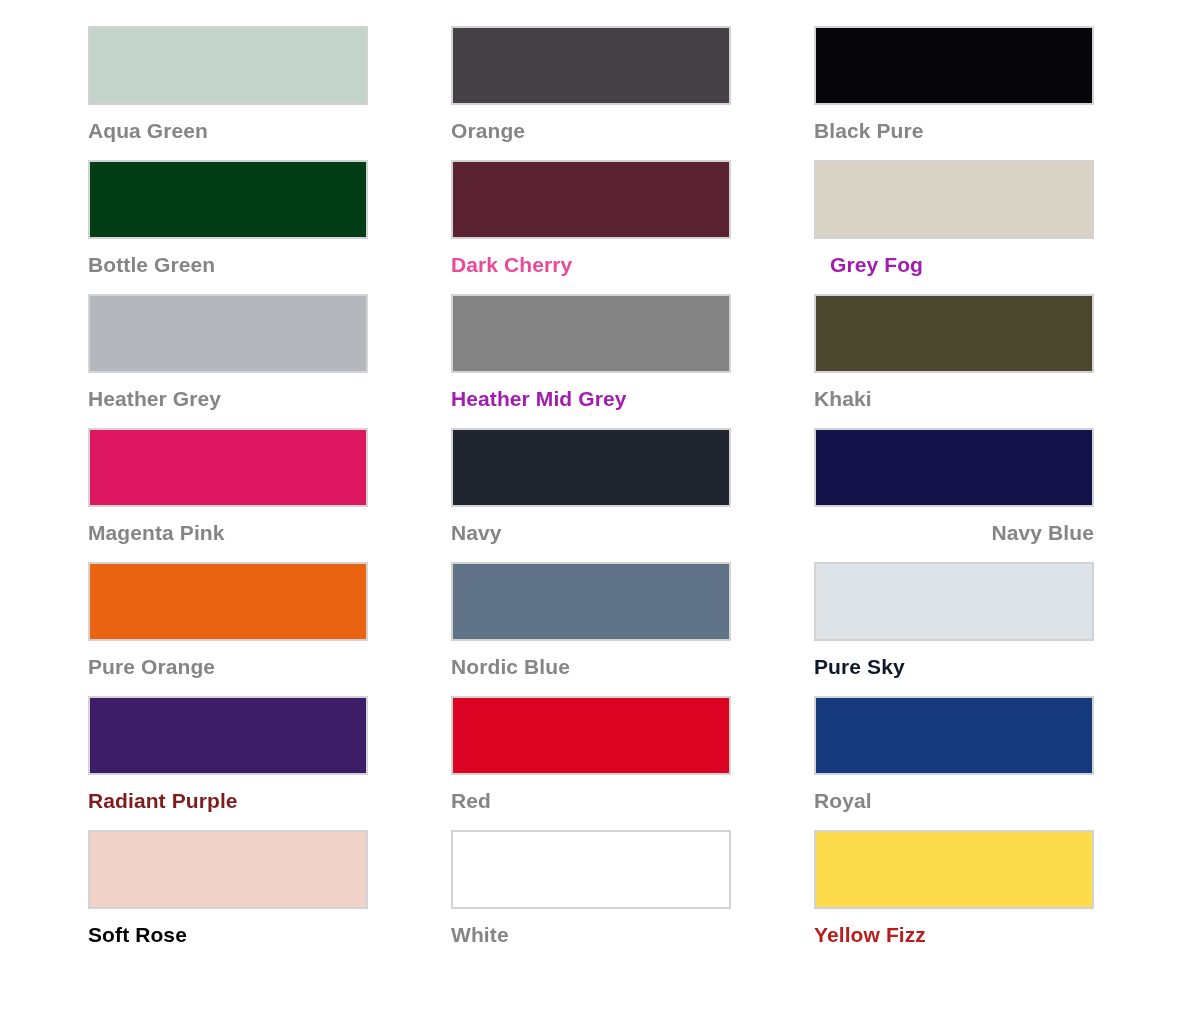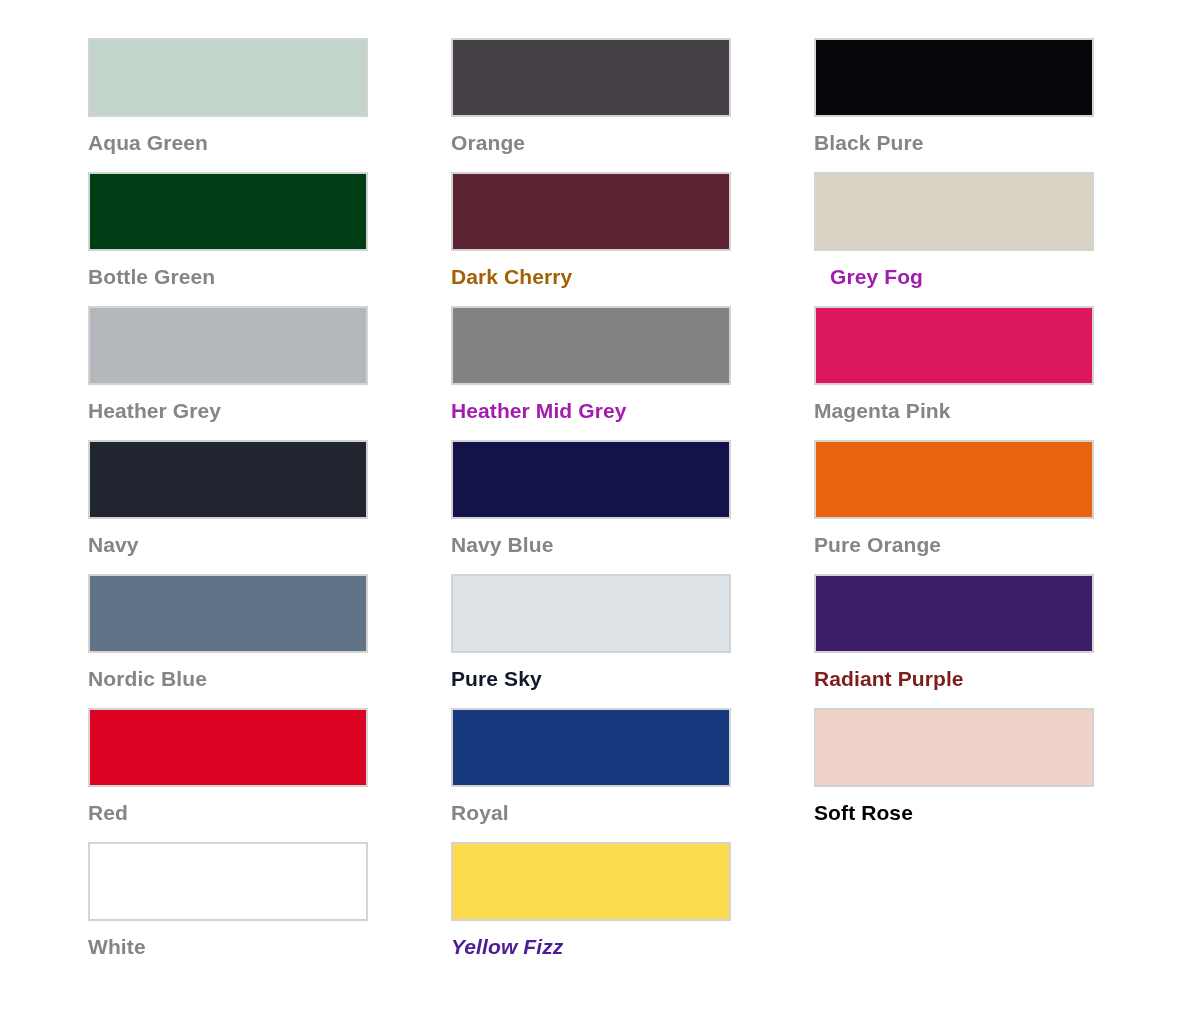--- a/index.html
+++ b/index.html
@@ -11,21 +11,21 @@
   body {
     width: 1179px;
     height: 1026px;
     font-family: "Liberation Sans", sans-serif;
     overflow: hidden;
   }
   #swatch-page {
     box-sizing: border-box;
     width: 1086px;
     height: 1026px;
-    padding: 38px 88px 0 88px;
+    padding: 26px 88px 0 88px;
     background: #ffffff;
   }
   #swatch-grid {
     display: grid;
     grid-template-columns: 280px 280px 280px;
     column-gap: 83px;
     row-gap: 0px;
     align-content: start;
   }
   .swatch-cell {
@@ -68,45 +68,49 @@
       <div class="swatch-cell">
         <div class="swatch-chip" title="Black Pure" style="background-color: rgb(7, 6, 10); border-color: rgb(211, 211, 211);"></div>
         <span class="swatch-label" style="color: rgb(133, 133, 133);">Black Pure</span>
       </div>
       <div class="swatch-cell">
         <div class="swatch-chip" title="Bottle Green" style="background-color: rgb(0, 61, 20); border-color: rgb(211, 211, 211);"></div>
         <span class="swatch-label" style="color: rgb(133, 133, 133);">Bottle Green</span>
       </div>
       <div class="swatch-cell">
         <div class="swatch-chip" title="Dark Cherry" style="background-color: rgb(91, 34, 49); border-color: rgb(211, 211, 211);"></div>
-        <span class="swatch-label" style="color: #a16207;">Dark Cherry</span>
+        <span class="swatch-label" style="color: #ec4899;">Dark Cherry</span>
       </div>
       <div class="swatch-cell">
         <div class="swatch-chip" title="Grey Fog" style="background-color: rgb(217, 211, 197); border-color: rgb(211, 211, 211);"></div>
         <span class="swatch-label" style="color: #a21caf; margin-left: 16px;">Grey Fog</span>
       </div>
       <div class="swatch-cell">
         <div class="swatch-chip" title="Heather Grey" style="background-color: rgb(180, 183, 187); border-color: rgb(211, 211, 211);"></div>
         <span class="swatch-label" style="color: rgb(133, 133, 133);">Heather Grey</span>
       </div>
       <div class="swatch-cell">
         <div class="swatch-chip" title="Heather Mid Grey" style="background-color: rgb(131, 131, 131); border-color: rgb(211, 211, 211);"></div>
         <span class="swatch-label" style="color: #a21caf;">Heather Mid Grey</span>
       </div>
       <div class="swatch-cell">
+        <div class="swatch-chip" title="Khaki" style="background-color: rgb(74, 71, 46); border-color: rgb(211, 211, 211);"></div>
+        <span class="swatch-label" style="color: rgb(133, 133, 133);">Khaki</span>
+      </div>
+      <div class="swatch-cell">
         <div class="swatch-chip" title="Magenta Pink" style="background-color: rgb(220, 23, 96); border-color: rgb(211, 211, 211);"></div>
         <span class="swatch-label" style="color: rgb(133, 133, 133);">Magenta Pink</span>
       </div>
       <div class="swatch-cell">
         <div class="swatch-chip" title="Navy" style="background-color: rgb(32, 37, 47); border-color: rgb(211, 211, 211);"></div>
         <span class="swatch-label" style="color: rgb(133, 133, 133);">Navy</span>
       </div>
       <div class="swatch-cell">
         <div class="swatch-chip" title="Navy Blue" style="background-color: rgb(20, 19, 73); border-color: rgb(211, 211, 211);"></div>
-        <span class="swatch-label" style="color: rgb(133, 133, 133);">Navy Blue</span>
+        <span class="swatch-label" style="color: rgb(133, 133, 133); text-align: right;">Navy Blue</span>
       </div>
       <div class="swatch-cell">
         <div class="swatch-chip" title="Pure Orange" style="background-color: rgb(234, 99, 16); border-color: rgb(211, 211, 211);"></div>
         <span class="swatch-label" style="color: rgb(133, 133, 133);">Pure Orange</span>
       </div>
       <div class="swatch-cell">
         <div class="swatch-chip" title="Nordic Blue" style="background-color: rgb(97, 116, 135); border-color: rgb(211, 211, 211);"></div>
         <span class="swatch-label" style="color: rgb(133, 133, 133);">Nordic Blue</span>
       </div>
       <div class="swatch-cell">
@@ -128,16 +132,16 @@
       <div class="swatch-cell">
         <div class="swatch-chip" title="Soft Rose" style="background-color: rgb(241, 210, 200); border-color: rgb(211, 211, 211);"></div>
         <span class="swatch-label" style="color: #000000;">Soft Rose</span>
       </div>
       <div class="swatch-cell">
         <div class="swatch-chip" title="White" style="background-color: rgb(255, 255, 255); border-color: rgb(211, 211, 211);"></div>
         <span class="swatch-label" style="color: rgb(133, 133, 133);">White</span>
       </div>
       <div class="swatch-cell">
         <div class="swatch-chip" title="Yellow Fizz" style="background-color: rgb(252, 220, 77); border-color: rgb(211, 211, 211);"></div>
-        <span class="swatch-label" style="color: #4c1d95; font-style: italic;">Yellow Fizz</span>
+        <span class="swatch-label" style="color: #b91c1c;">Yellow Fizz</span>
       </div>
     </div>
 </div>
 
 </body></html>

